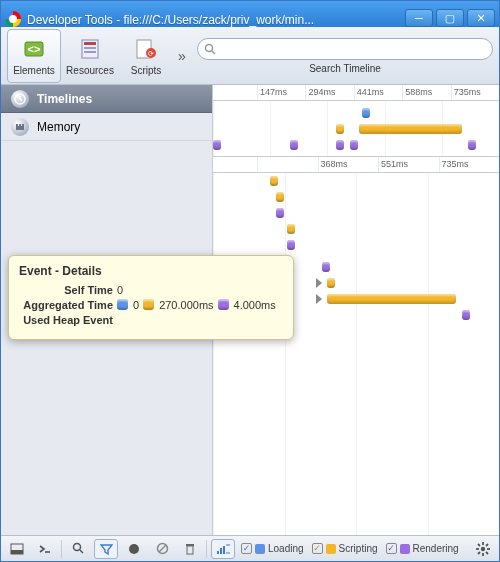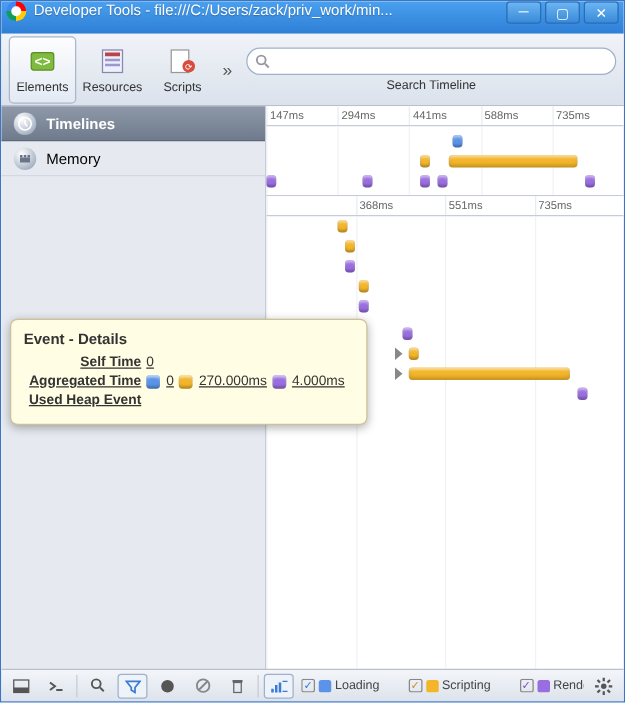--- a/index.html
+++ b/index.html
@@ -1,19 +1,19 @@
 <!DOCTYPE html>
 <html><head>
 <meta charset="utf-8">
 <style>
   * { box-sizing: border-box; margin: 0; padding: 0; font-family: "Segoe UI", Tahoma, Arial, sans-serif; }
   body { width: 500px; height: 562px; overflow: hidden; background: #fff; border: 1px solid #3a76c4; position: relative; }
 
   
-  .titlebar { height: 26px; background: linear-gradient(#4aa0ef,#2d7fd6); display: flex; align-items: flex-start; padding: 0 4px; color: #fff; font-size: 12px; }
+  .titlebar { height: 26px; background: linear-gradient(#4aa0ef,#2d7fd6); display: flex; align-items: flex-end; padding: 0 4px; color: #fff; font-size: 12px; }
   .titlebar .logo { width: 16px; height: 16px; border-radius: 50%; background: conic-gradient(red 0 90deg, #ffcd00 90deg 180deg, #0f9d58 180deg 270deg, #4285f4 270deg 360deg); position: relative; margin-right: 6px; }
   .titlebar .logo::after { content:""; position:absolute; inset:4px; background:#fff; border-radius:50%; }
   .titlebar .title { flex:1; white-space:nowrap; overflow:hidden; text-overflow:ellipsis; text-shadow:0 1px 1px rgba(0,0,0,.3); }
   .winbtn { width:28px; height:18px; margin-left:3px; background:linear-gradient(#6bb5f3,#3a8ad8); border:1px solid #2a6db3; border-radius:3px; display:flex; align-items:center; justify-content:center; color:#fff; font-size:11px; }
   .winbtn.close { background:linear-gradient(#6bb5f3,#3a8ad8); }
 
   
   .toolbar { height:58px; background:linear-gradient(#f0f3f8,#dbe2ec); border-bottom:1px solid #b7c0cd; display:flex; align-items:center; padding:2px 6px; gap:2px; }
   .toolbtn { width:54px; height:54px; display:flex; flex-direction:column; align-items:center; justify-content:center; font-size:10px; color:#333; border-radius:4px; gap:3px; cursor:pointer; }
   .toolbtn.sel { background:linear-gradient(#fdfdfe,#e3eaf4); border:1px solid #aab7cb; }
@@ -36,49 +36,49 @@
   .evrow { height:16px; display:flex; align-items:center; padding:0 6px 0 16px; gap:5px; white-space:nowrap; }
   .evdot { width:10px; height:10px; border-radius:50%; box-shadow: inset 0 -2px 2px rgba(0,0,0,.25), inset 0 2px 2px rgba(255,255,255,.6); }
   .d-blue  { background:#5a93e8; }
   .d-yellow{ background:#f3b52a; }
   .d-purple{ background:#9a6de0; }
   .evlabel { color:#555; }
   
   
   .grid { flex:1; position:relative; overflow:hidden; }
   .ruler { height:26px; border-bottom:1px solid #c5ccd6; position:relative; font-size:9px; color:#666; background:#fff; }
-  .ruler .tick-row { position:absolute; inset:0; display:flex; }
+  .ruler .tick-row { position:absolute; inset:0; display:flex;padding-left:44px; }
   .tickcell { flex:1; border-left:1px solid #e8ecf2; padding:2px 0 0 2px; }
   .mini { height:45px; border-bottom:1px solid #c5ccd6; position:relative; }
   .chartrow { position:relative; height:16px; }
   .chartgap { height:6px; }
   .bar { position:absolute; height:10px; top:3px; border-radius:3px; box-shadow: inset 0 -2px 3px rgba(0,0,0,.2), inset 0 2px 2px rgba(255,255,255,.5); }
   .b-blue{ background:#5a93e8; } .b-yellow{ background:#f3b52a; } .b-purple{ background:#9a6de0; }
   .dot { position:absolute; width:8px; height:10px; top:3px; border-radius:3px; box-shadow: inset 0 -2px 2px rgba(0,0,0,.25), inset 0 2px 2px rgba(255,255,255,.5); }
   .gridlines { position:absolute; inset:0; display:flex; pointer-events:none; }
   .gridlines div { flex:1; border-left:1px solid #f0f2f6; }
   .tri { position:absolute; width:0; height:0; border-top:5px solid transparent; border-bottom:5px solid transparent; border-left:6px solid #888; top:3px; }
   
   
   .tooltip { position:absolute; left:7px; top:170px; width:286px; background:#fffde3; border:1px solid #ccc295; border-radius:6px; box-shadow:0 2px 8px rgba(0,0,0,.3); font-size:11px; color:#333; z-index:50; padding:8px 10px 10px; }
   .tooltip .tt-title { font-weight:bold; margin-bottom:6px; font-size:12px; }
-  .tt-row { display:flex; align-items:flex-end; margin-bottom:3px; gap:4px;text-decoration:underline; }
+  .tt-row { display:flex; align-items:flex-start; margin-bottom:3px; gap:4px; }
   .tt-label { width:94px; text-align:right; font-weight:bold; }
   .tt-chip { display:inline-block; width:11px; height:11px; border-radius:3px; box-shadow: inset 0 -2px 2px rgba(0,0,0,.25), inset 0 2px 2px rgba(255,255,255,.6); margin-right:1px;}
   
   
   .status { position:absolute; left:0; right:0; bottom:0; height:26px; background:linear-gradient(#f3f5f9,#dde3ec); border-top:1px solid #b7c0cd; display:flex; align-items:center; padding:0 4px; gap:4px; font-size:10px; color:#444; }
   .sbtn { width:24px; height:20px; border:1px solid transparent; border-radius:3px; display:flex; align-items:center; justify-content:center; color:#555; cursor:pointer; }
   .sbtn.active { border-color:#9fb1c9; background:#eef3fa; }
   .sep { width:1px; height:18px; background:#c5ccd6; }
   .chk { display:flex; align-items:center; gap:3px; white-space:nowrap; }
   .cbox { width:11px; height:11px; border:1px solid #888; border-radius:2px; display:flex; align-items:center; justify-content:center; font-size:9px; line-height:1; }
   .cbox.checked::after{ content:"✓"; }
   .swatch { width:10px; height:10px; border-radius:2px; display:inline-block; }
-  .status .legend { display:flex; gap:23px; margin-left:2px; overflow:hidden; flex:1; }
+  .status .legend { display:flex; gap:8px; margin-left:2px; overflow:hidden; flex:1; }
   .gear { margin-left:auto; }
 </style>
 </head>
 <body>
 
 <div class="titlebar">
   <div class="logo"></div>
   <div class="title">Developer Tools - file:///C:/Users/zack/priv_work/min...</div>
   <div class="winbtn">─</div>
   <div class="winbtn">▢</div>

